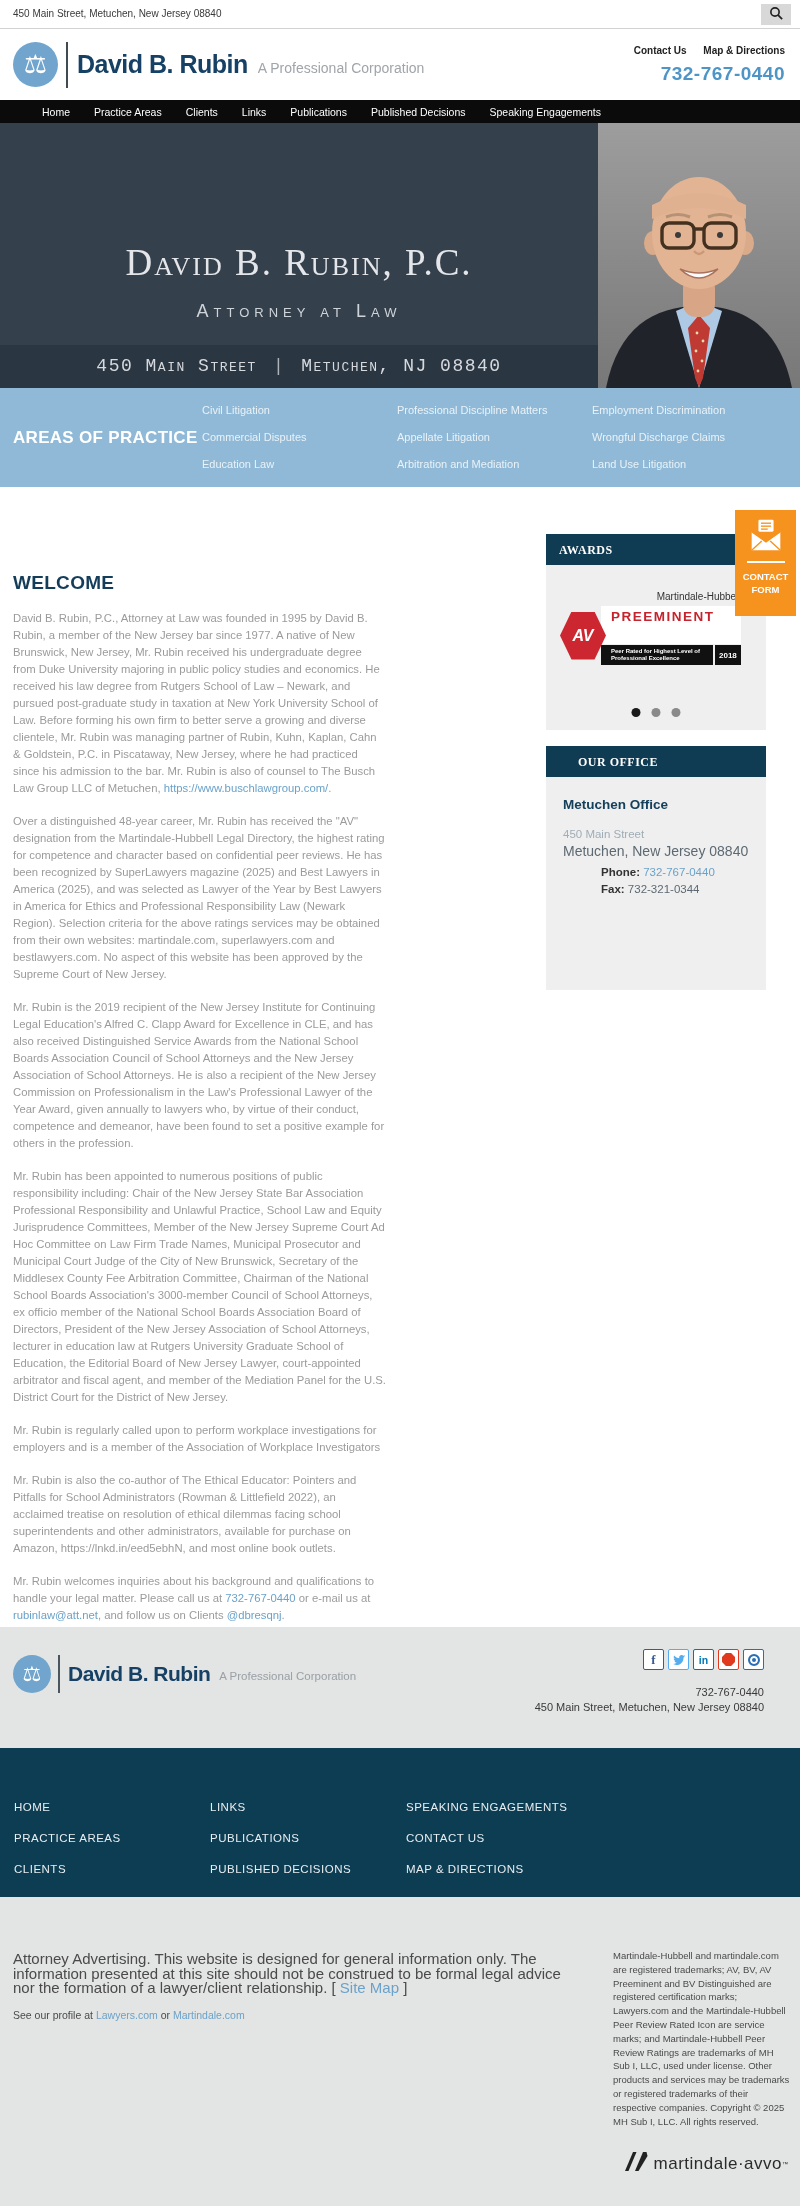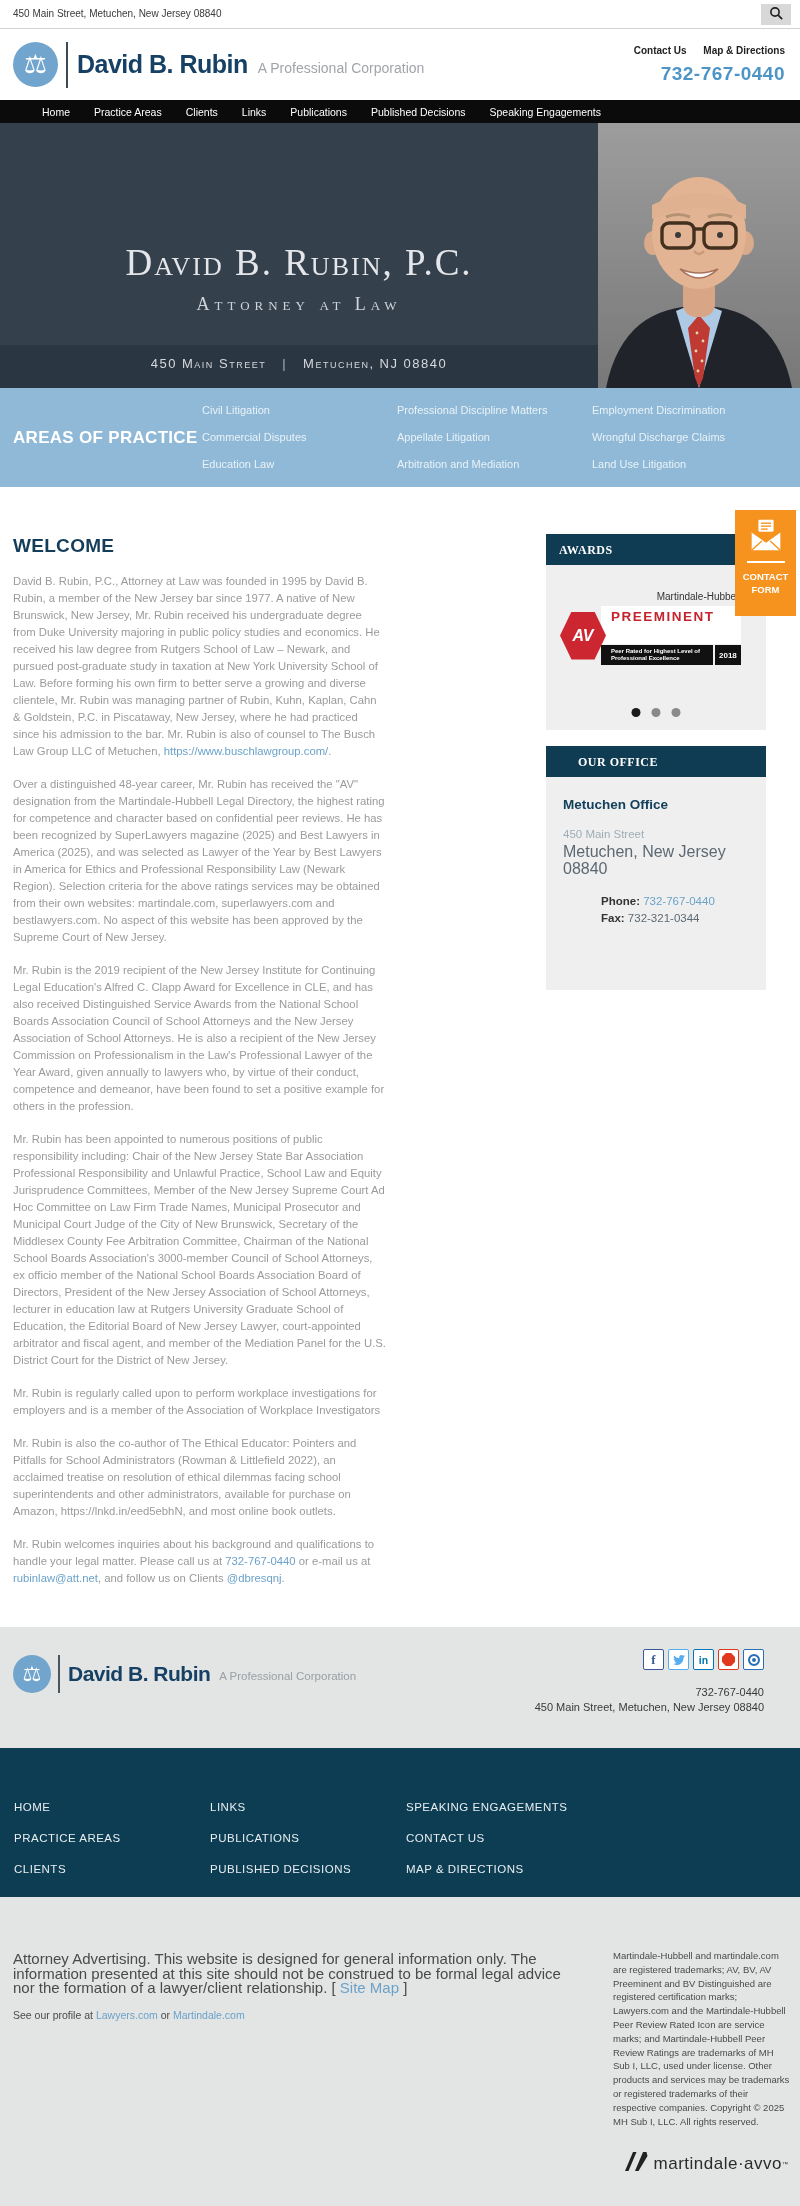--- a/index.html
+++ b/index.html
@@ -24,36 +24,36 @@
   .header-phone { font-size:19px; color:#4d94c7; font-weight:bold; margin-top:7px; letter-spacing:0.5px; }
 
   
   .navbar { height:23px; background:#0b0b0b; display:flex; align-items:center; padding-left:42px; gap:24px; }
   .navbar a { color:#fff; font-size:10.5px; text-decoration:none; white-space:nowrap; cursor:pointer; }
 
   
   .hero { position:relative; height:265px; background:#35404d; }
   .hero-inner { width:598px; text-align:center; padding-top:118px; }
   .hero-title { font-family:"Liberation Serif", serif; font-variant:small-caps; font-weight:normal; font-size:37px; letter-spacing:2px; color:#e4e6ea; }
-  .hero-subtitle { font-family:Liberation Serif, serif; font-variant:small-caps; font-size:18px; letter-spacing:5px; color:#cfd4da; margin-top:10px; }
+  .hero-subtitle { font-family:Liberation Sans, sans-serif; font-variant:small-caps; font-size:18px; letter-spacing:5px; color:#cfd4da; margin-top:17px; }
   .hero-address { position:absolute; bottom:0; left:0; right:0; height:43px; background:#2a3642; }
-  .hero-address-inner { width:598px; text-align:center; padding-top:11px; font-family:Liberation Sans, sans-serif; font-variant:small-caps; font-size:13px; letter-spacing:1.5px; color:#d6d9dd; }
+  .hero-address-inner { width:598px; text-align:center; padding-top:11px; font-family:Liberation Mono, monospace; font-variant:small-caps; font-size:18px; letter-spacing:1.5px; color:#d6d9dd; }
   .hero-address-inner .sep { margin:0 16px; color:#aeb4ba; }
   .hero-photo { position:absolute; right:0; top:0; width:202px; height:265px; z-index:2; }
 
   
   .areas { height:99px; background:#8fb9d6; display:flex; align-items:center; }
   .areas-heading { width:202px; padding-left:13px; font-size:17px; font-weight:bold; color:#fff; letter-spacing:0.3px; }
   .areas-col { width:195px; }
   .areas-col span { display:block; font-size:11px; color:#e9f2f8; line-height:27px; cursor:pointer; }
 
   
   .main { position:relative; height:1140px; background:#fff; }
   .content { position:absolute; left:13px; top:48px; width:373px; }
-  .welcome-heading { font-size:19px; font-weight:bold; color:#143d5a; letter-spacing:0.3px; margin-bottom:16px; }
+  .welcome-heading { font-size:19px; font-weight:bold; color:#143d5a; letter-spacing:0.3px; margin-bottom:16px;margin-top:37px; }
   .content p { font-size:11.3px; line-height:17px; color:#9b9b9b; margin-bottom:16px; }
 
   
   .sidebar { position:absolute; left:546px; top:47px; width:220px; }
   .side-bar-header { height:31px; background:#103c53; color:#fff; font-size:12px; font-weight:bold; letter-spacing:0.5px; padding:9px 0 0 13px;font-family:Liberation Serif, serif; }
   .awards-box { background:#efefef; height:165px; position:relative; }
   .badge { width:192px; margin:0 auto; padding-top:26px; }
   .mh-brand { font-size:10px; color:#333; text-align:right; margin-bottom:4px; padding-right:4px; }
   .av-row { display:flex; align-items:center; }
   .av-hex { width:46px; height:48px; background:#cc2630; clip-path:polygon(25% 0,75% 0,100% 50%,75% 100%,25% 100%,0 50%); color:#fff; font-weight:bold; font-style:italic; font-size:16px; display:flex; align-items:center; justify-content:center; z-index:1; flex:0 0 auto; }
@@ -62,21 +62,21 @@
   .av-sub { display:flex; margin-top:1px; }
   .av-subtext { background:#111; color:#fff; font-size:6px; line-height:7px; font-weight:bold; padding:3px 4px 3px 10px; width:112px; }
   .av-year { background:#111; color:#fff; font-size:8px; font-weight:bold; padding:6px 4px 0 4px; margin-left:2px; }
   .dots { position:absolute; bottom:13px; left:50%; transform:translateX(-50%); display:flex; gap:11px; }
   .dot { width:9px; height:9px; border-radius:50%; background:#8a8a8a; cursor:pointer; }
   .dot.active { background:#1a1a1a; }
   .office-header { margin-top:16px;padding-left:32px; }
   .office-box { background:#efefef; height:213px; padding:20px 10px 0 17px; }
   .office-name { font-size:13.5px; font-weight:bold; color:#14405c; margin-bottom:14px; }
   .office-addr1 { font-size:11.5px; color:#9fadb6; line-height:17px; }
-  .office-addr2 { font-size:16px; color:#5d6972; line-height:17px; margin-bottom:16px; }
+  .office-addr2 { font-size:14px; color:#5d6972; line-height:17px; margin-bottom:4px; }
   .office-line { font-size:11.5px; line-height:17px; color:#5d6972;margin-left:38px; }
   .office-line b { color:#333; }
 
   
   .contact-tab { position:absolute; left:735px; top:510px; width:61px; height:106px; background:#f6921e; z-index:5; text-align:center; color:#fff; cursor:pointer; }
   .contact-tab hr { width:38px; border:none; border-top:2px solid #fff; margin:6px auto 7px; }
   .contact-tab .tab-label { font-size:9.5px; font-weight:bold; line-height:13px; }
 
   
   .footer1 { height:121px; background:#e3e4e4; position:relative; }

